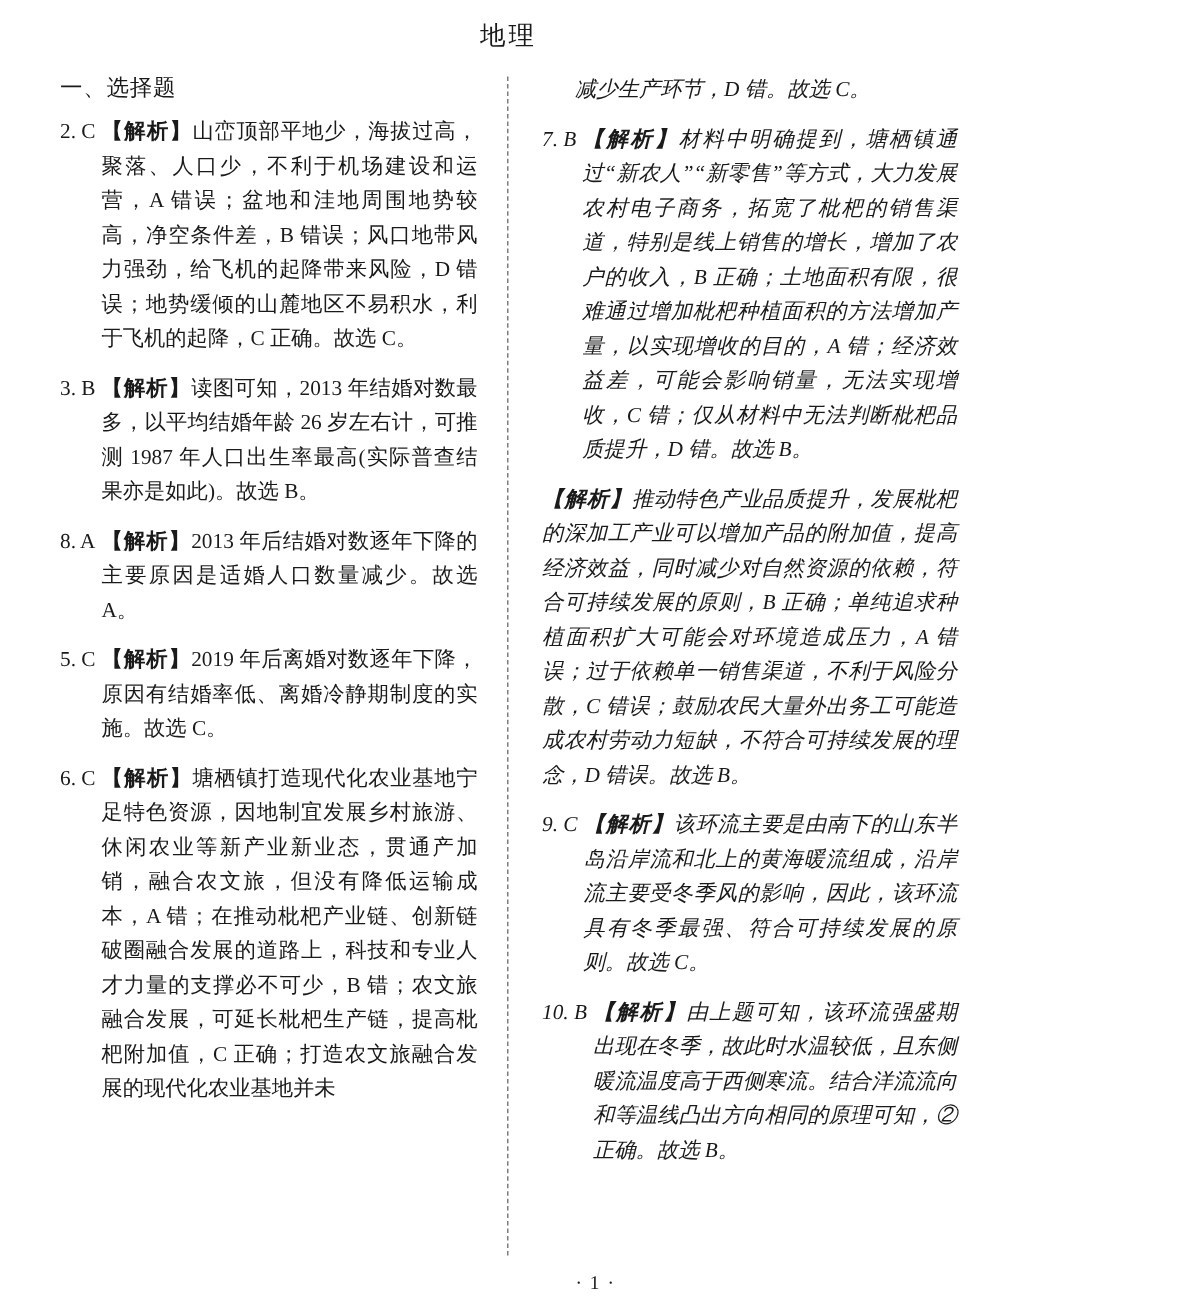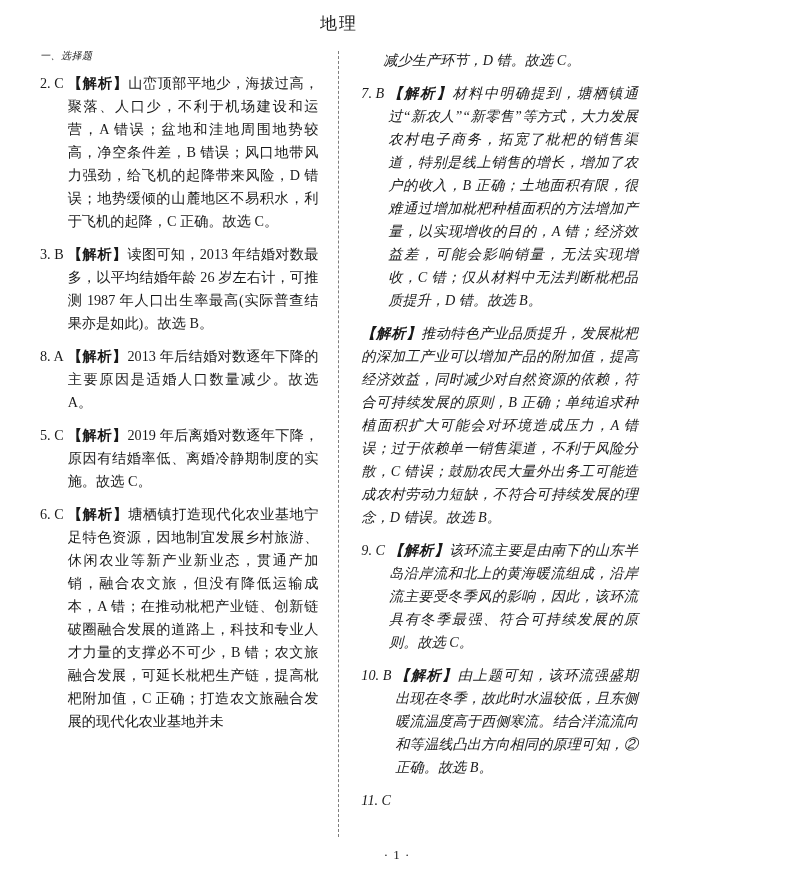--- a/index.html
+++ b/index.html
@@ -45,24 +45,23 @@
     padding-left: 18px;
     font-style: italic;
   }
   .divider {
     width: 0;
     border-left: 1px dashed #7d7d7d;
     margin: 2px 4px 2px 4px;
     align-self: stretch;
   }
   .section-head {
-    font-size: 10px;
+    font-size: 15px;
     margin: 0 0 9px 0;
     letter-spacing: 0.5px;
-    font-style: italic;
   }
   .item {
     display: flex;
     margin-bottom: 10px;
     font-size: 14.2px;
     line-height: 1.62;
   }
   .item-num {
     flex: 0 0 auto;
     white-space: nowrap;
@@ -157,21 +156,20 @@
         <span class="item-num ans">9. C</span>
         <span class="item-body"><span class="tag">【解析】</span><span>该环流主要是由南下的山东半岛沿岸流和北上的黄海暖流组成，沿岸流主要受冬季风的影响，因此，该环流具有冬季最强、符合可持续发展的原则。故选 C。</span></span>
       </div>
 
       <div class="item">
         <span class="item-num ans">10. B</span>
         <span class="item-body"><span class="tag">【解析】</span><span>由上题可知，该环流强盛期出现在冬季，故此时水温较低，且东侧暖流温度高于西侧寒流。结合洋流流向和等温线凸出方向相同的原理可知，②正确。故选 B。</span></span>
       </div>
 
       <div class="item">
-        <span class="item-num ans">11. C</span>
       </div>
 
     </div>
 
   </div>
 
   <div class="footer">· 1 ·</div>
 
 </div>
 

